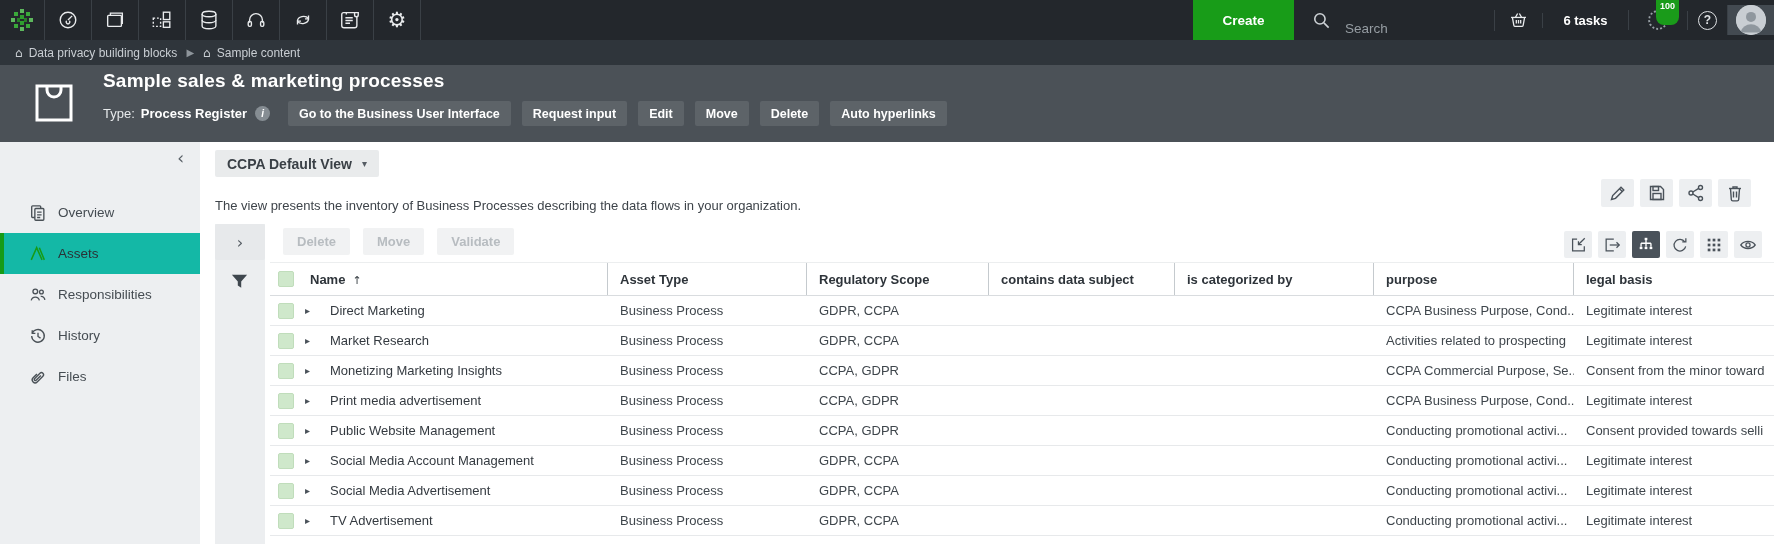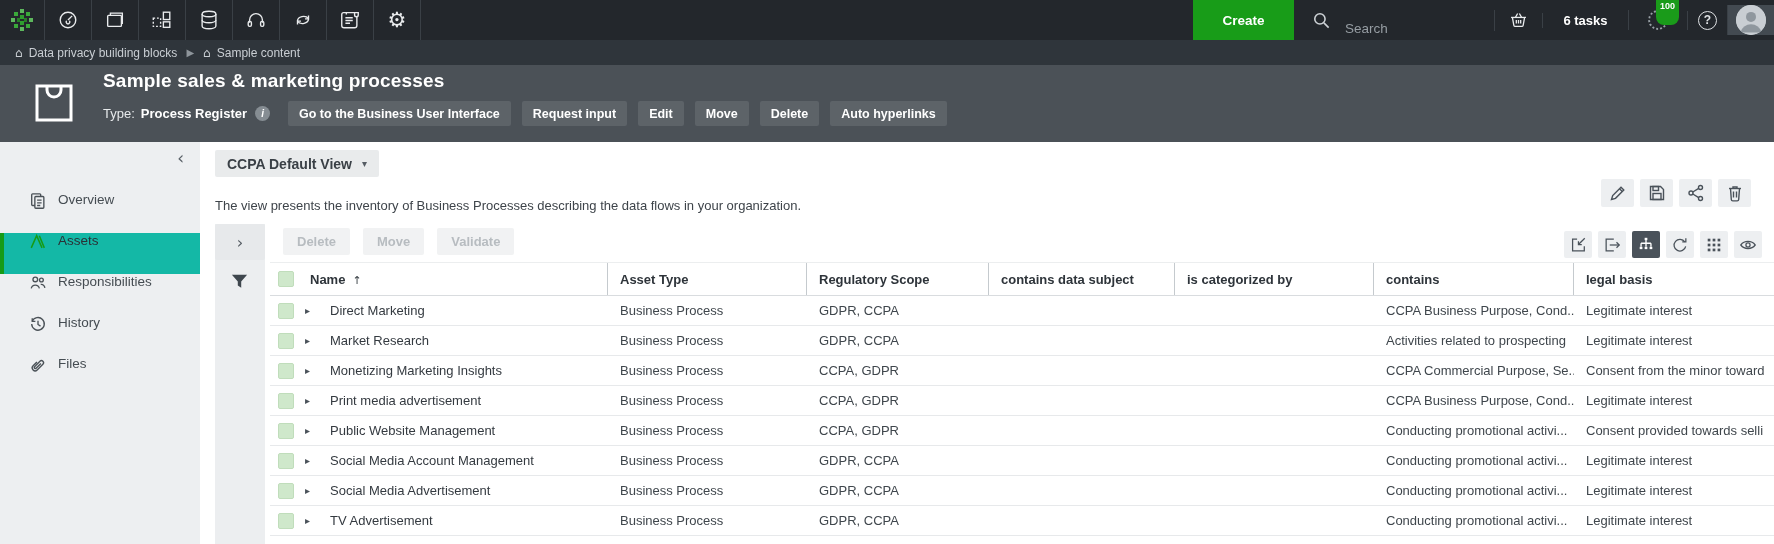--- a/index.html
+++ b/index.html
@@ -42,21 +42,21 @@
   .typerow { display:flex; align-items:center; margin-top:9px; font-size:13px; }
   .typelabel { color:#e6e9eb; margin-right:6px; }
   .typevalue { font-weight:bold; margin-right:8px; }
   .infoc { width:15px; height:15px; border-radius:50%; background:#868d93; color:#fff; font-size:10px; font-weight:bold; font-style:italic; display:flex; align-items:center; justify-content:center; margin-right:18px; }
   .hbtn { background:#5d6368; color:#fff; border:none; height:25px; padding:0 11px; margin-right:11px; font-size:12.5px; font-weight:600; font-family:"Liberation Sans",sans-serif; border-radius:2px; cursor:pointer; white-space:nowrap; }
 
   
   .sidebar { position:absolute; left:0; top:142px; width:200px; bottom:0; background:#edeff1; }
   .collapse { position:absolute; right:16px; top:6px; color:#5b6269; font-size:17px; cursor:pointer; }
   .nav { margin-top:50px; }
-  .nav-item { height:41px; display:flex; align-items:flex-start; padding-left:24px; gap:10px; font-size:13.5px; color:#454c52; cursor:pointer; border-left:4px solid transparent; }
+  .nav-item { height:41px; display:flex; align-items:center; padding-left:24px; gap:10px; font-size:13.5px; color:#454c52; cursor:pointer; border-left:4px solid transparent; }
   .nav-item.active { background:#14b8a6; border-left-color:#169b16; font-weight:normal; color:#2b3136; }
   .nav-item .ni { width:20px; display:flex; justify-content:center; }
 
   
   .content { position:absolute; left:200px; top:142px; right:0; bottom:0; background:#fff; }
   .viewchip { position:absolute; left:15px; top:8px; height:27px; background:#e9ebec; border:none; border-radius:2px; padding:0 12px; display:flex; align-items:center; gap:10px; font-size:14px; font-weight:600; color:#3a4046; cursor:pointer; font-family:"Liberation Sans",sans-serif; }
   .caret { font-size:10px; color:#555c63; }
   .viewicons { position:absolute; right:23px; top:37px; display:flex; gap:6px; }
   .icobtn { width:33px; height:28px; background:#edeff1; border:none; border-radius:2px; display:flex; align-items:center; justify-content:center; cursor:pointer; }
   .description { position:absolute; left:15px; top:56px; font-size:13px; color:#3e444a; }
@@ -409,21 +409,21 @@
     <div class="table">
       <div class="thead">
         <div class="th first">
           <span class="greencheck"></span>
           <span><span>Name</span><span class="sortarrow g">↑</span></span>
         </div>
         <div class="th" style="width:199px">Asset Type</div>
         <div class="th" style="width:182px">Regulatory Scope</div>
         <div class="th" style="width:186px">contains data subject</div>
         <div class="th" style="width:199px">is categorized by</div>
-        <div class="th" style="width:200px">contains</div>
+        <div class="th" style="width:200px">purpose</div>
         <div class="th last">legal basis</div>
       </div>
       <div id="table-body">
           <div class="trow">
     <div class="td c-check">
               <span class="greencheck"></span>
             </div>
     <div class="td c-exp g">▸</div>
     <div class="td c-name">Direct Marketing</div>
     <div class="td c-asset">Business Process</div>

